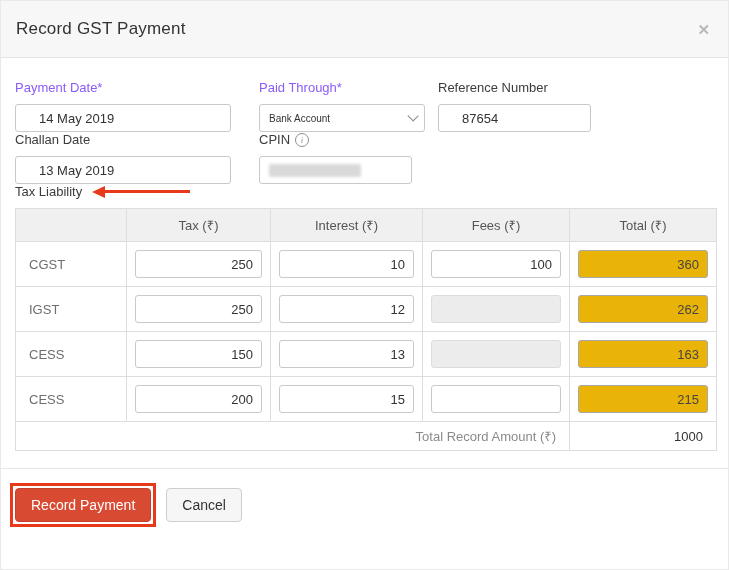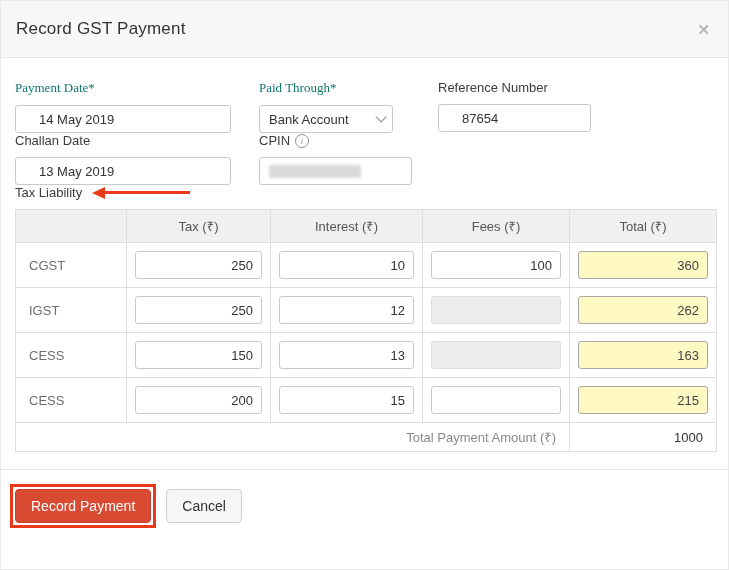--- a/index.html
+++ b/index.html
@@ -32,44 +32,44 @@
   
   .modal-body { padding: 22px 14px 0 14px; }
 
   .form-row { display: flex; align-items: flex-start; }
   .form-row + .form-row { }
   .field { display: flex; flex-direction: column; }
   .field-label {
     font-size: 13px; color: #3c3c3c; margin-bottom: 9px;
     display: flex; align-items: center; gap: 5px;
   }
-  .field-label.required { color: #0f766e; font-family: Liberation Serif, serif; }
+  .field-label.required { color: #8b5cf6; }
 
   .text-input {
     height: 28px;
     border: 1px solid #c9c9c9; border-radius: 3px;
     font-family: "Liberation Sans", sans-serif;
     font-size: 13px; color: #333;
     padding: 0 23px;
     background: #fff;
     outline: none;
   }
 
   .w-date { width: 216px; margin-right: 28px; }
   .w-paid { width: 155px; margin-right: 24px; }
   .w-ref  { width: 153px; }
 
   
   .select-box {
-    height: 28px; width: 134px;
+    height: 28px; width: 166px;
     border: 1px solid #c9c9c9; border-radius: 3px;
     background: #fff;
     display: flex; align-items: center;
     padding: 4px 9px;
-    font-size: 13px; color: #333;
+    font-size: 10px; color: #333;
     cursor: pointer;
   }
   .select-box .chevron {
     margin-left: auto;
     width: 8px; height: 8px;
     border-right: 1.5px solid #8a8a8a;
     border-bottom: 1.5px solid #8a8a8a;
     transform: rotate(45deg) translateY(-3px);
   }
 
@@ -137,21 +137,21 @@
     font-family: "Liberation Sans", sans-serif;
     font-size: 13px; color: #333;
     text-align: right; padding: 0 8px;
     background: #fff; outline: none;
   }
   .cell-input.disabled {
     background: #ececec;
     border-color: #dcdcdc;
   }
   .cell-input.total-readonly {
-    background: #fef9c3;
+    background: #eab308;
     border-color: #a8a8a8;
     color: #444;
   }
 
   .tfoot-row td { height: 29px; font-size: 13px; }
   .tfoot-label { text-align: right; color: #8a8a8a; padding-right: 13px !important; border-right: 1px solid #ddd; }
   .tfoot-value { text-align: right; color: #333; padding-right: 13px !important; }
   .tfoot-row td { border-left: none; border-right: none; }
   .tfoot-row td.tfoot-label { border-left: 1px solid #ddd; }
   .tfoot-row td.tfoot-value { border-right: 1px solid #ddd; border-left: 1px solid #ddd; }
@@ -281,21 +281,21 @@
           <td><input class="cell-input total-readonly" type="text" readonly="" value="163" style=""></td>
         </tr>
         <tr>
           <td class="row-label">CESS</td>
           <td><input class="cell-input" type="text" value="200" style=""></td>
           <td><input class="cell-input" type="text" value="15" style=""></td>
           <td><input class="cell-input" type="text" value="" style=""></td>
           <td><input class="cell-input total-readonly" type="text" readonly="" value="215" style=""></td>
         </tr>
         <tr class="tfoot-row">
-          <td class="tfoot-label" colspan="4">Total Payment Amount (₹)</td>
+          <td class="tfoot-label" colspan="4">Total Record Amount (₹)</td>
           <td class="tfoot-value">1000</td>
         </tr>
       </tbody>
     </table>
 
   </div>
 
   <div class="modal-footer-sep"></div>
 
   <div class="modal-footer">

